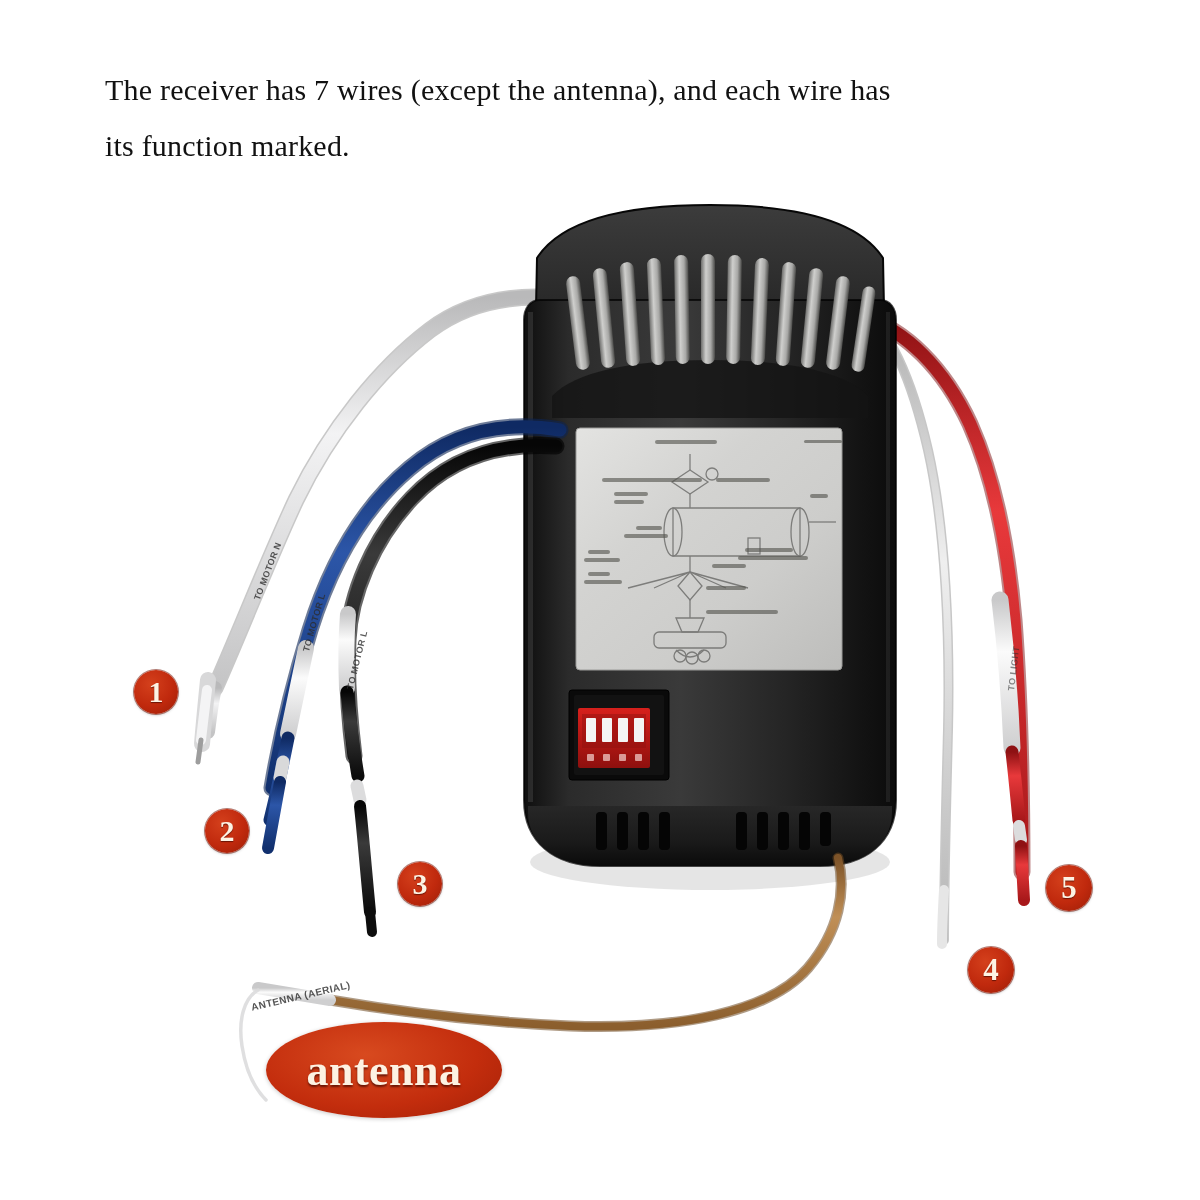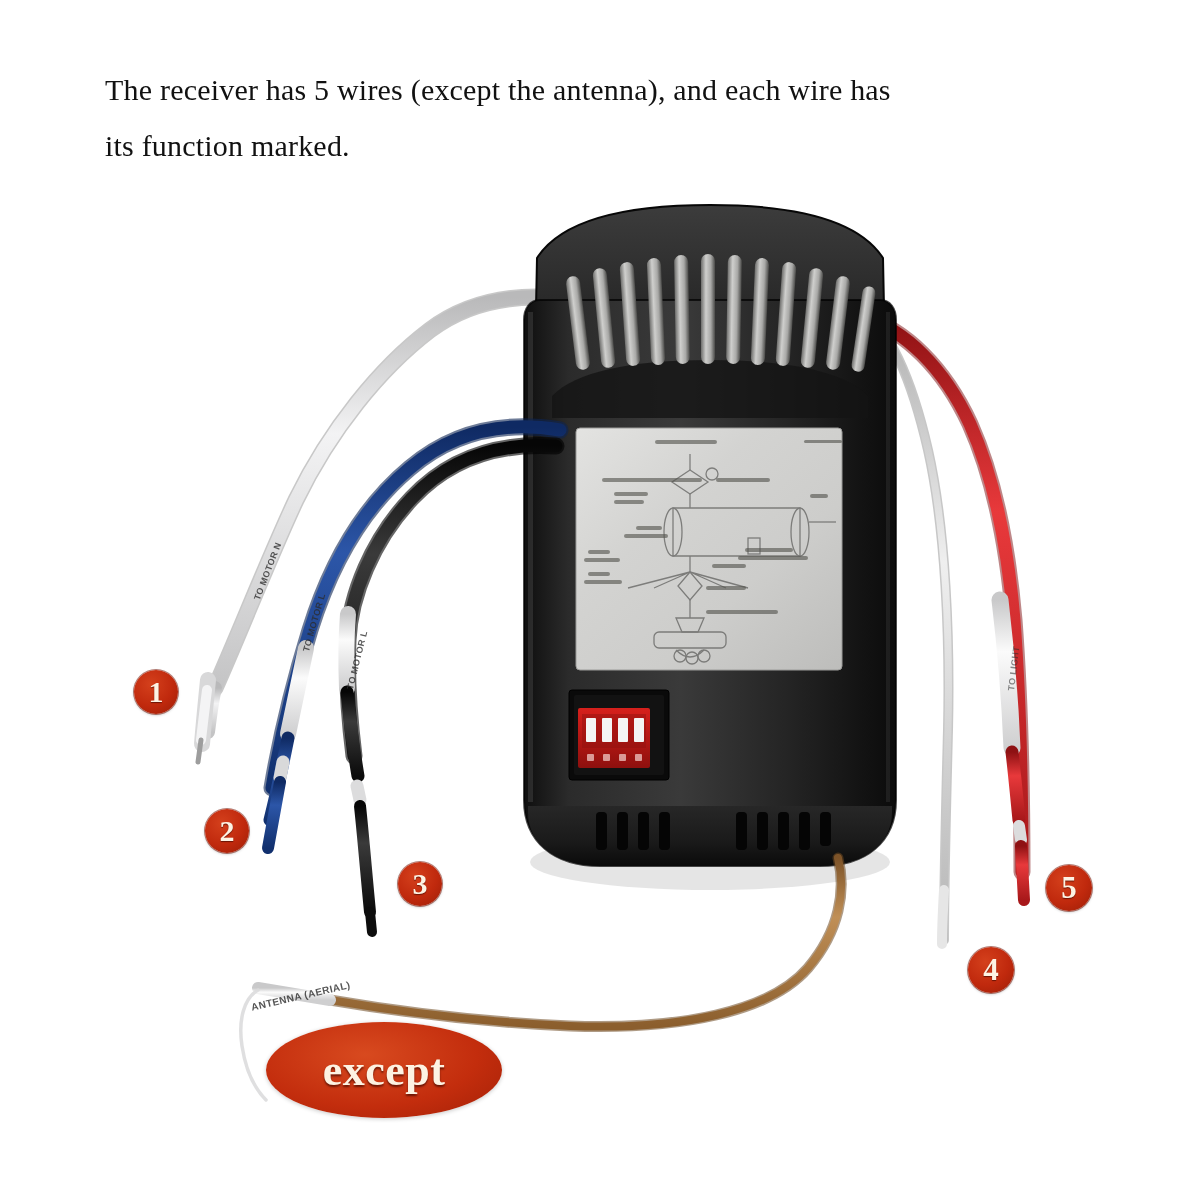--- a/index.html
+++ b/index.html
@@ -99,21 +99,21 @@
   }
   #lbl-white  { left: 252px; top: 598px; transform: rotate(-69deg); }
   #lbl-blue   { left: 301px; top: 650px; transform: rotate(-74deg); }
   #lbl-black  { left: 345px; top: 688px; transform: rotate(-76deg); }
   #lbl-antenna{ left: 250px; top: 1002px; transform: rotate(-13deg); font-size: 10px; opacity: .8; }
   #lbl-red    { left: 1006px; top: 690px; transform: rotate(-83deg); opacity: .55; }
 </style>
 </head>
 <body>
 
-<div id="caption">The receiver has 5 wires (except the antenna), and each wire has
+<div id="caption">The receiver has 7 wires (except the antenna), and each wire has
 its function marked.</div>
 
 <div id="scene">
 <svg width="1200" height="1200" viewBox="0 0 1200 1200" xmlns="http://www.w3.org/2000/svg">
   <defs>
 
     <linearGradient id="gBody" x1="0" y1="0" x2="1" y2="0">
       <stop offset="0%" stop-color="#0e0e0e"></stop>
       <stop offset="12%" stop-color="#2b2b2b"></stop>
       <stop offset="42%" stop-color="#3a3a3a"></stop>
@@ -403,14 +403,14 @@
 <div class="wire-label" id="lbl-red">TO LIGHT</div>
 <div class="wire-label" id="lbl-antenna">ANTENNA (AERIAL)</div>
 
 <div class="badge sz1" id="badge1">1</div>
 <div class="badge sz1" id="badge2">2</div>
 <div class="badge sz1" id="badge3">3</div>
 <div class="badge sz2" id="badge4">4</div>
 <div class="badge sz2" id="badge5">5</div>
 
 <div id="antenna-pill">
-  <span class="txt">except</span>
+  <span class="txt">antenna</span>
 </div>
 
 </body></html>

